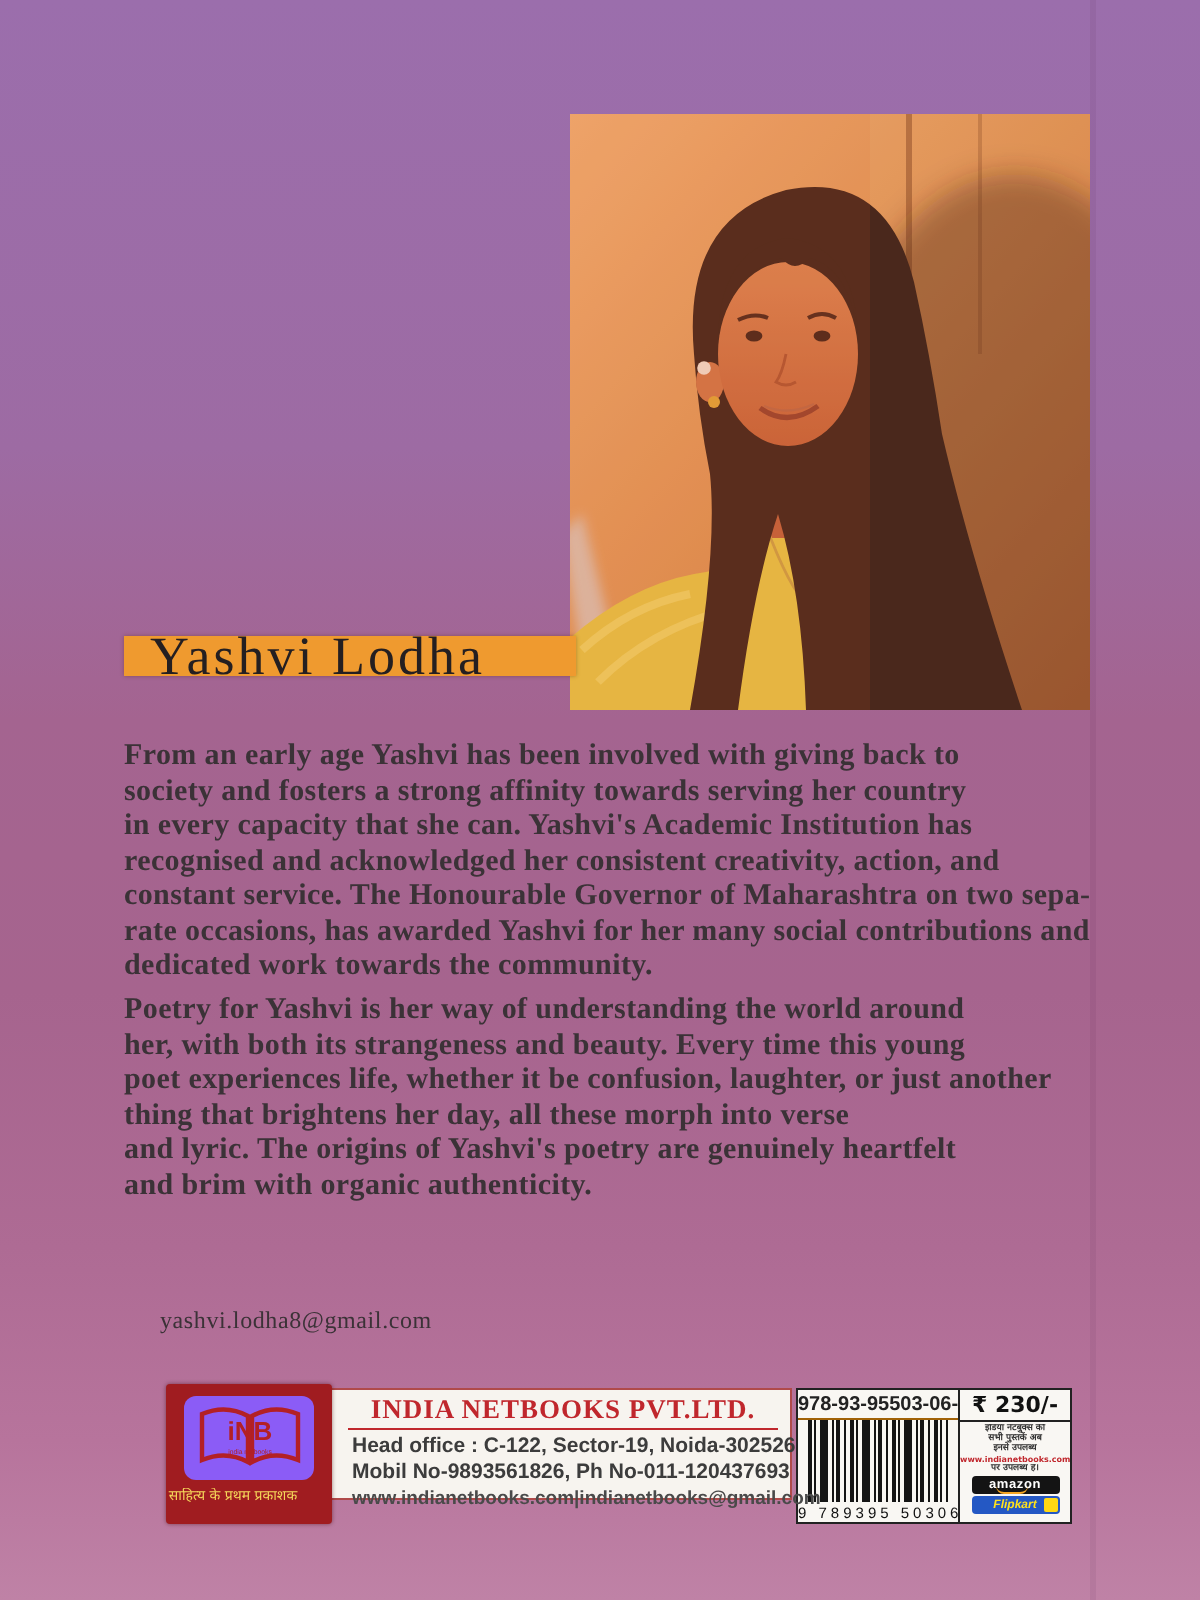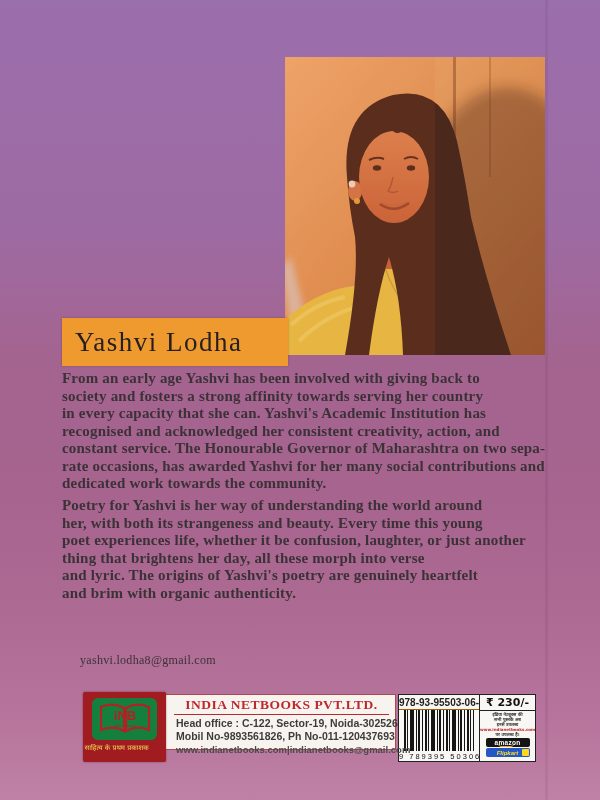--- a/index.html
+++ b/index.html
@@ -17,21 +17,21 @@
     background:rgba(60,20,50,0.07);
   }
   
   .photo{
     position:absolute;left:285px;top:57px;width:260px;height:298px;
     box-shadow:0 0 0 1px rgba(120,70,40,.25) inset;
   }
   .photo svg{display:block;width:100%;height:100%;}
   
   .title-bar{
-    position:absolute;left:62px;top:318px;width:226px;height:48px;
+    position:absolute;left:62px;top:318px;width:226px;height:20px;
     background:#ef9a2f;
     display:flex;align-items:center;
     box-shadow:0 0 2px rgba(90,40,10,.4);
   }
   .title-bar span{
     padding-left:13px;
     font-size:27px;color:#241f21;letter-spacing:1.5px;
     font-family:"Liberation Serif", serif;
     white-space:nowrap;
   }
@@ -49,21 +49,21 @@
   }
   
   .logo-block{
     position:absolute;left:83px;top:692px;width:83px;height:70px;
     background:#a01c20;border-radius:2px;
     box-shadow:0 0 2px rgba(60,0,0,.5);
     z-index:3;
   }
   .logo-badge{
     position:absolute;left:9px;top:6px;width:65px;height:42px;
-    background:#15803d;border-radius:6px;
+    background:#8b5cf6;border-radius:6px;
     display:flex;align-items:center;justify-content:center;
   }
   .logo-badge svg{display:block;}
   .logo-tagline{
     position:absolute;left:0;right:16px;top:52px;text-align:center;
     font-family:"DejaVu Sans", sans-serif;
     font-size:7px;line-height:8px;color:#f5d75a;
     white-space:nowrap;overflow:hidden;
   }
   .pub-box{

